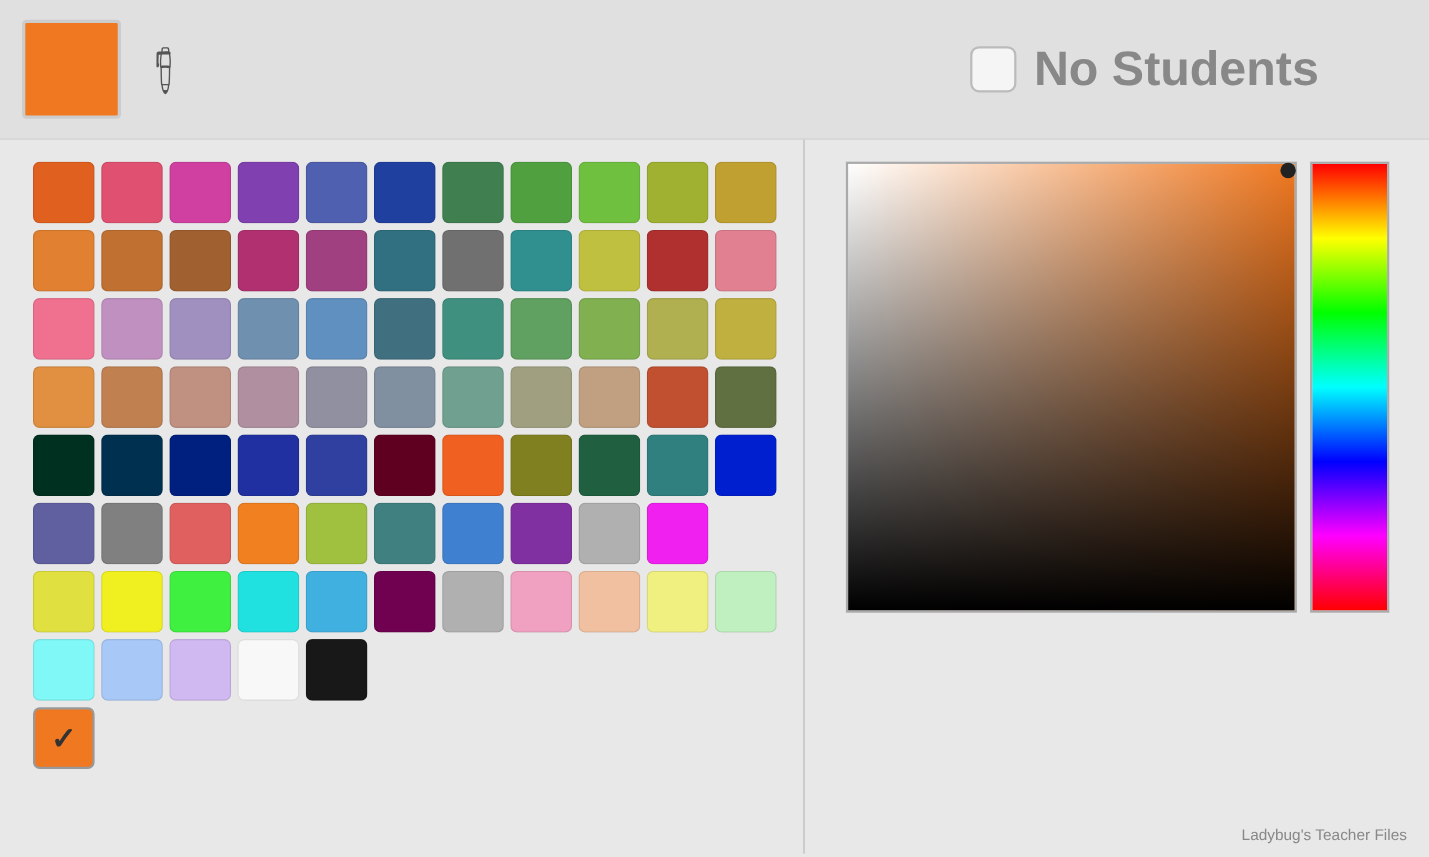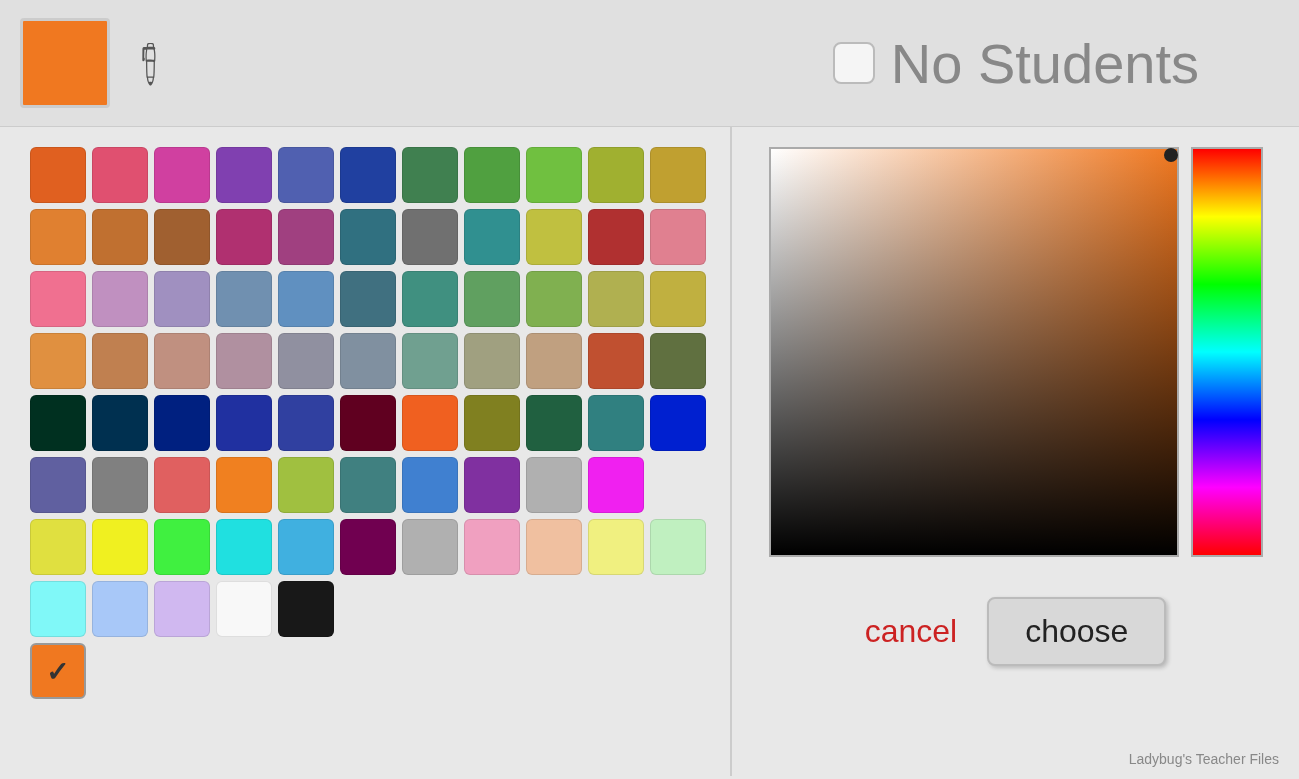--- a/index.html
+++ b/index.html
@@ -44,23 +44,23 @@
       margin-right: 80px;
     }
     .no-students-checkbox {
       width: 42px;
       height: 42px;
       border: 2px solid #bbb;
       border-radius: 8px;
       background: #f5f5f5;
     }
     .no-students-label {
-      font-size: 56px;
+      font-size: 44px;
       color: #888;
-      font-weight: 400;
+      font-weight: 700;
     }
 
     
     .main-content {
       display: flex;
       height: calc(779px - 130px);
     }
 
     
     .palette-section {
@@ -315,21 +315,17 @@
 
   <div class="divider"></div>
 
   <div class="picker-section">
     <div class="picker-area">
       <div class="saturation-box">
         <div class="saturation-cursor"></div>
       </div>
       <div class="hue-bar"></div>
     </div>
-    <div class="button-row">
-      <button class="cancel-btn">cancel</button>
-      <button class="choose-btn">choose</button>
-    </div>
   </div>
 
 </div>
 
 <div class="footer-text">Ladybug's Teacher Files</div>
 
 </body></html>

